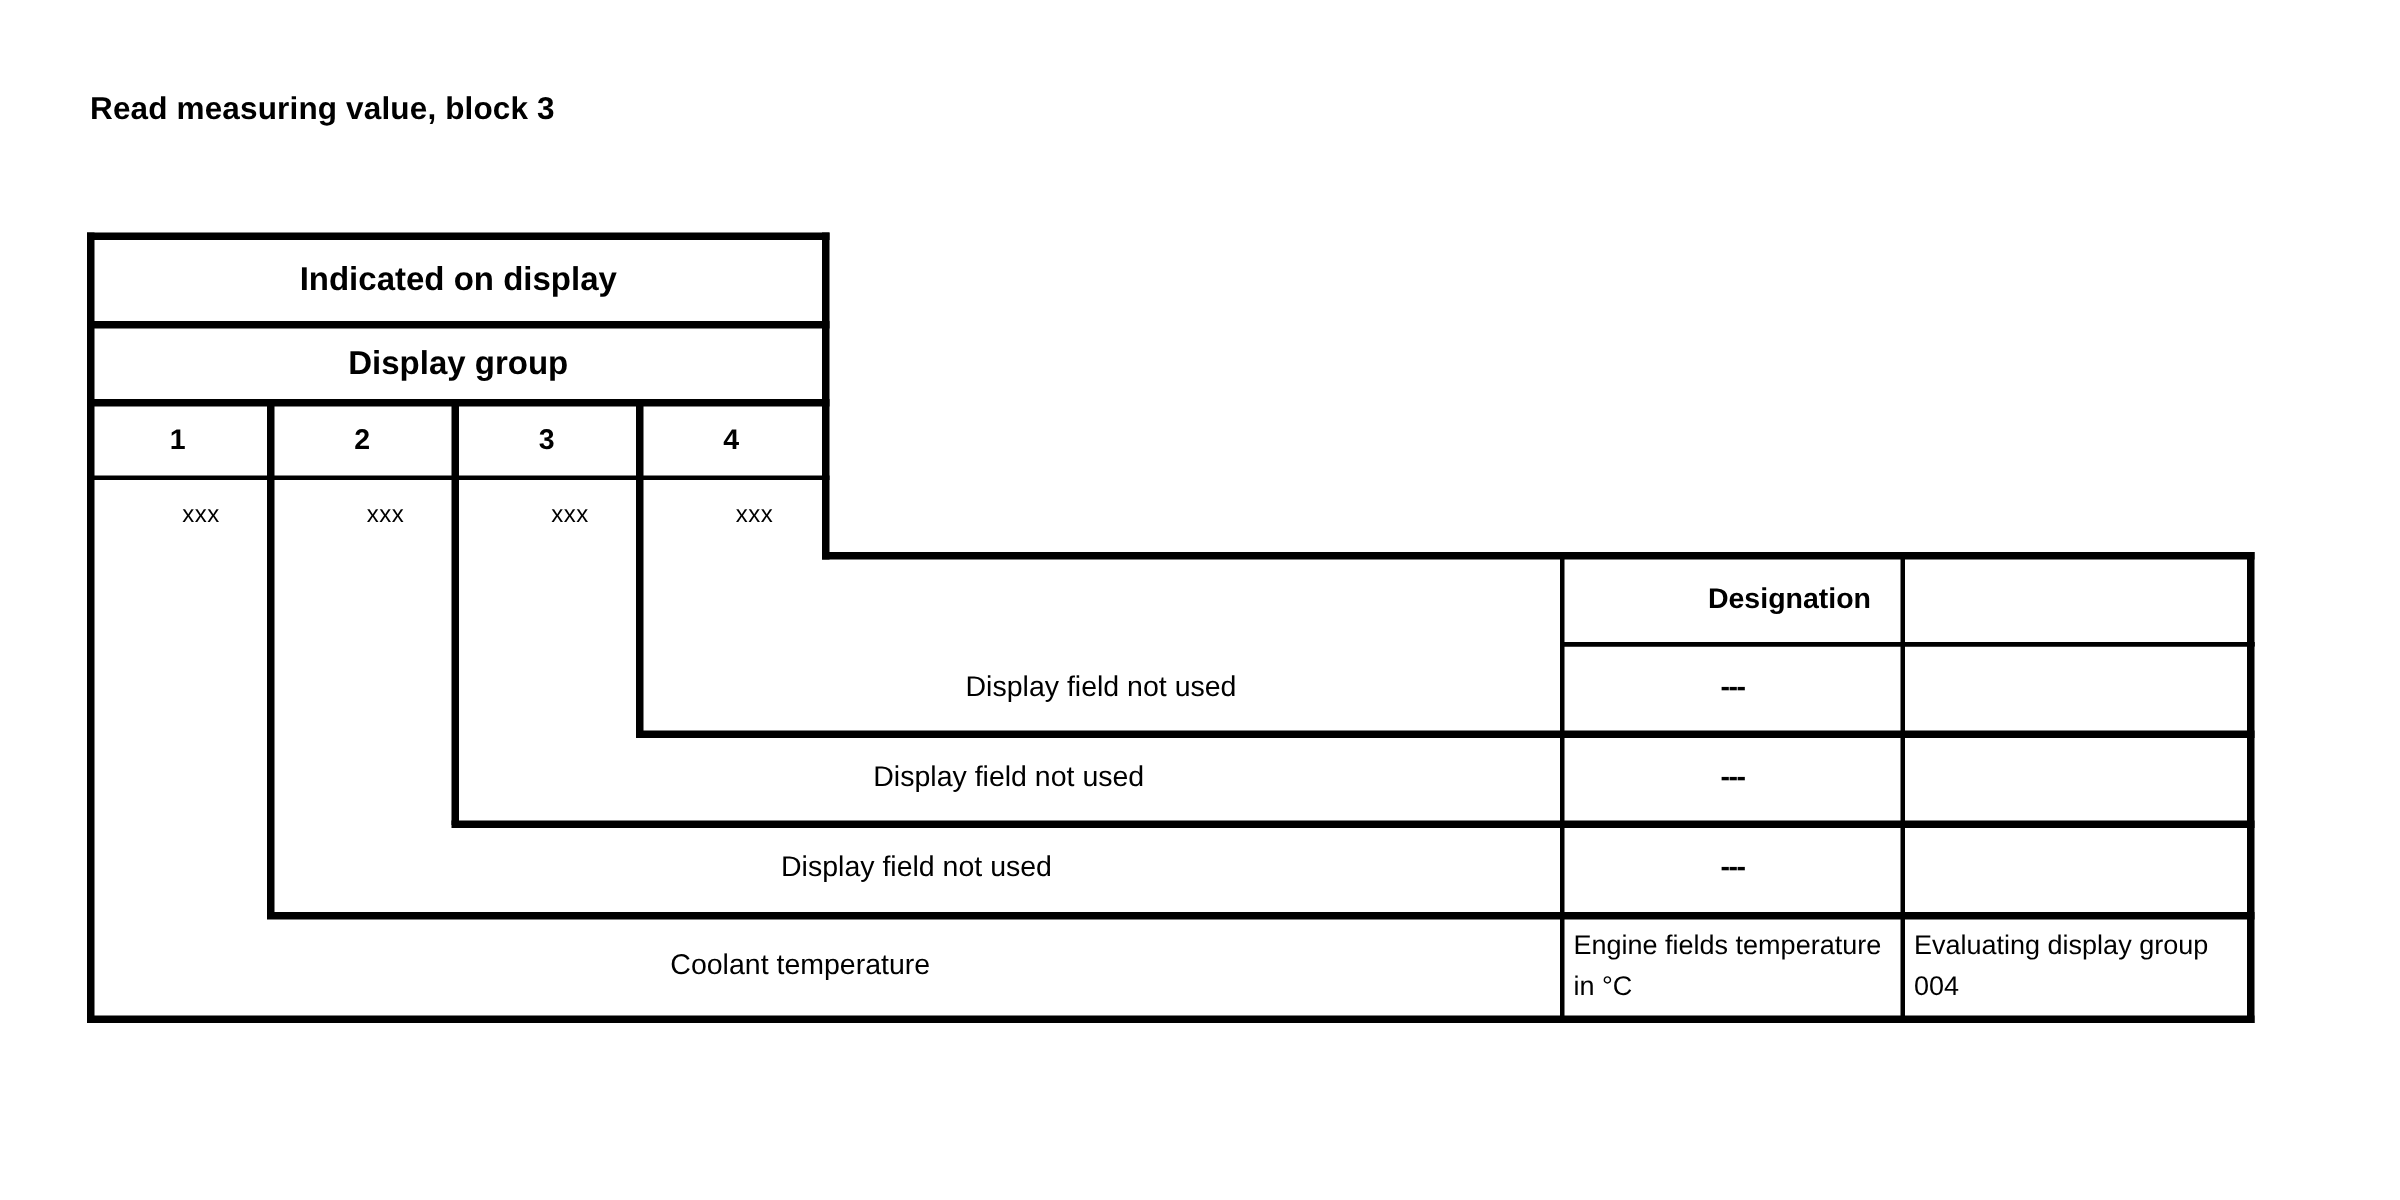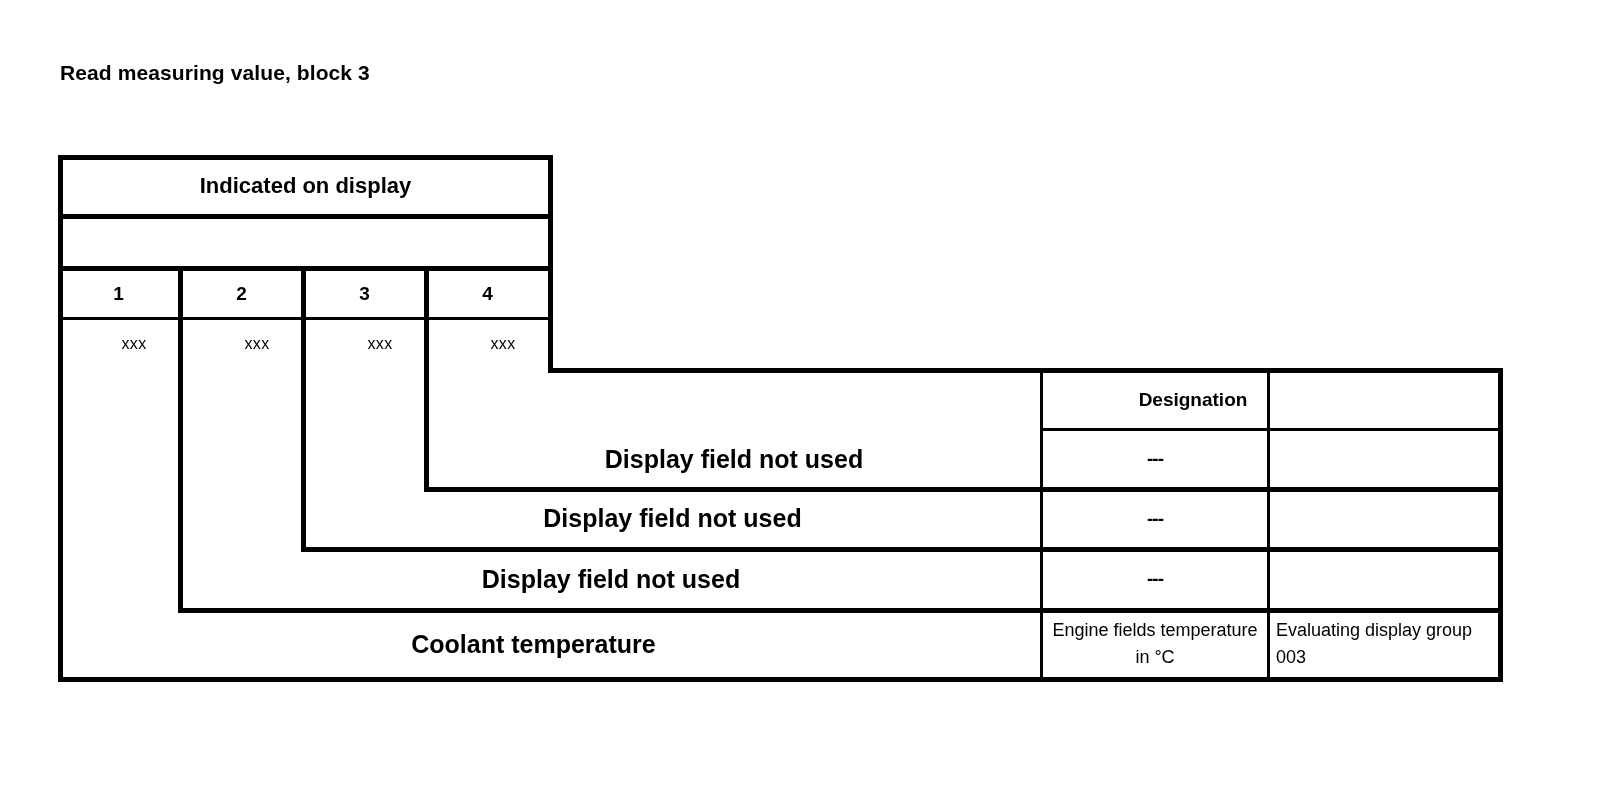--- a/index.html
+++ b/index.html
@@ -15,26 +15,26 @@
 
   
   .ln{position:absolute;background:#000;}
   .h{height:5px;}
   .v{width:5px;}
   .h-thin{height:3px;}
   .v-thin{width:3px;}
 
   
   .cell{position:absolute;display:flex;align-items:center;justify-content:center;
-        text-align:center;box-sizing:border-box;}
+        text-align:left;box-sizing:border-box;}
   .cell-l{justify-content:flex-start;text-align:left;}
   .t-hdr{font-size:22px;font-weight:bold;}
   .t-num{font-size:19px;font-weight:bold;}
   .t-xxx{font-size:16px;font-weight:normal;letter-spacing:.3px;padding-left:31px;}
-  .t-body{font-size:25px;font-weight:bold;}
+  .t-body{font-size:19px;font-weight:normal;}
   .t-colhdr{font-size:19px;font-weight:bold;line-height:25px;}
   .t-dash{font-size:19px;font-weight:bold;letter-spacing:-1px;}
   .t-small{font-size:18px;font-weight:normal;line-height:27px;}
 </style>
 </head>
 <body>
 
 <div id="title-block">
   <div class="title-line">Read measuring value, block 3</div>
 </div>
@@ -74,20 +74,21 @@
   <div class="ln v-thin" style="left:1040px;top:368px;height:314px;"></div>
 
   <div class="ln v-thin" style="left:1267px;top:368px;height:314px;"></div>
 
   <div class="ln v" style="left:1498px;top:368px;height:314px;"></div>
 
   <div class="ln h-thin" style="left:1040px;top:428px;width:463px;"></div>
 
   <div class="cell t-hdr" style="left:58px;top:157px;width:495px;height:58px;">Indicated on display</div>
 
+  <div class="cell t-hdr" style="left:58px;top:216px;width:495px;height:51px;">Display group</div>
 
   <div class="cell t-num" style="left:58px;top:269px;width:121px;height:49px;">1</div>
   <div class="cell t-num" style="left:181px;top:269px;width:121px;height:49px;">2</div>
   <div class="cell t-num" style="left:304px;top:269px;width:121px;height:49px;">3</div>
   <div class="cell t-num" style="left:427px;top:269px;width:121px;height:49px;">4</div>
 
   <div class="cell t-xxx" style="left:58px;top:320px;width:121px;height:48px;">xxx</div>
   <div class="cell t-xxx" style="left:181px;top:320px;width:121px;height:48px;">xxx</div>
   <div class="cell t-xxx" style="left:304px;top:320px;width:121px;height:48px;">xxx</div>
   <div class="cell t-xxx" style="left:427px;top:320px;width:121px;height:48px;">xxx</div>
@@ -99,17 +100,17 @@
   <div class="cell t-dash" style="left:1043px;top:431px;width:224px;height:56px;">---</div>
 
   <div class="cell t-body" style="left:305px;top:490px;width:735px;height:57px;">Display field not used</div>
   <div class="cell t-dash" style="left:1043px;top:490px;width:224px;height:57px;">---</div>
 
   <div class="cell t-body" style="left:182px;top:550px;width:858px;height:58px;">Display field not used</div>
   <div class="cell t-dash" style="left:1043px;top:550px;width:224px;height:58px;">---</div>
 
   <div class="cell t-body" style="left:43px;top:611px;width:981px;height:66px;">Coolant temperature</div>
   <div class="cell t-small" style="left:1043px;top:611px;width:224px;height:66px;padding:0 6px;">Engine fields temperature in °C</div>
-  <div class="cell cell-l t-small" style="left:1272px;top:611px;width:226px;height:66px;padding:0 4px;">Evaluating display group 003</div>
+  <div class="cell cell-l t-small" style="left:1272px;top:611px;width:226px;height:66px;padding:0 4px;">Evaluating display group 004</div>
 
   <div class="cell t-small" style="left:1272px;top:431px;width:226px;height:177px;"></div>
 
 </div>
 
 </body></html>

